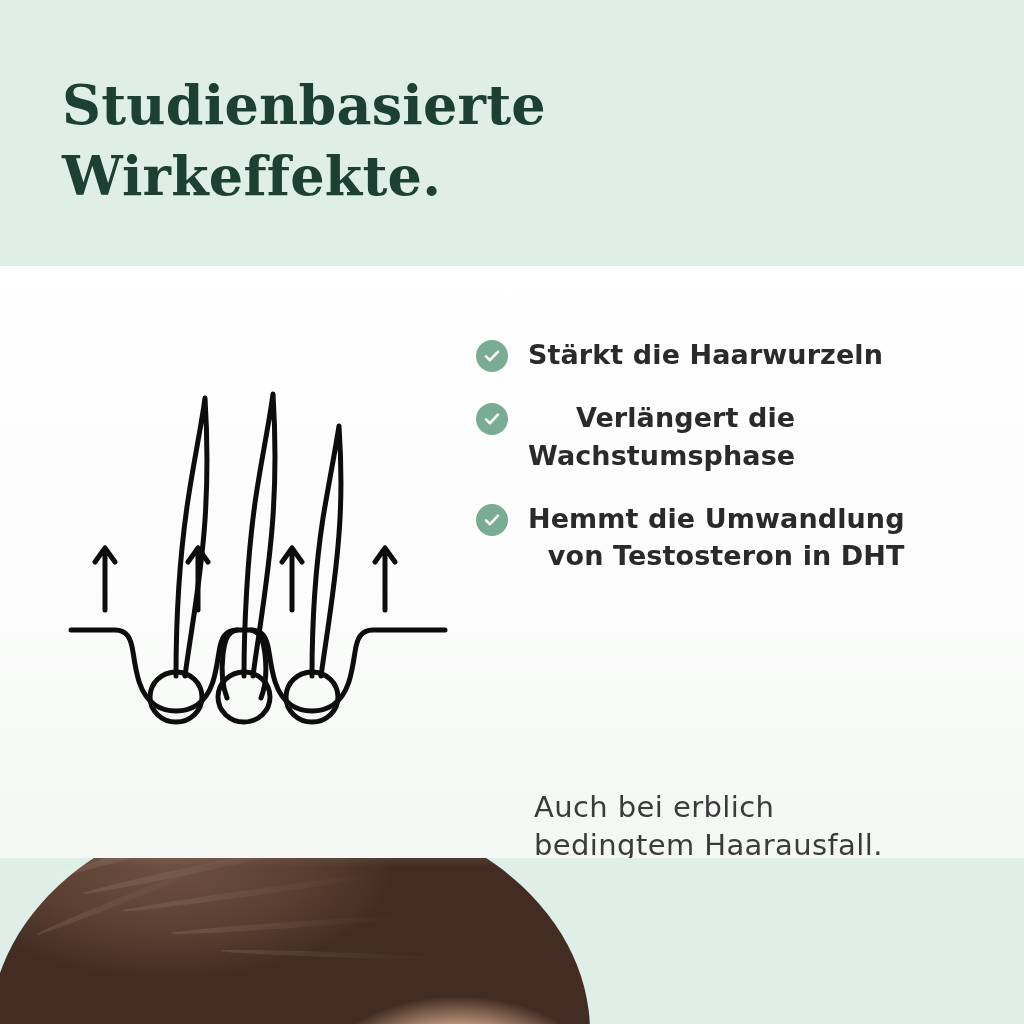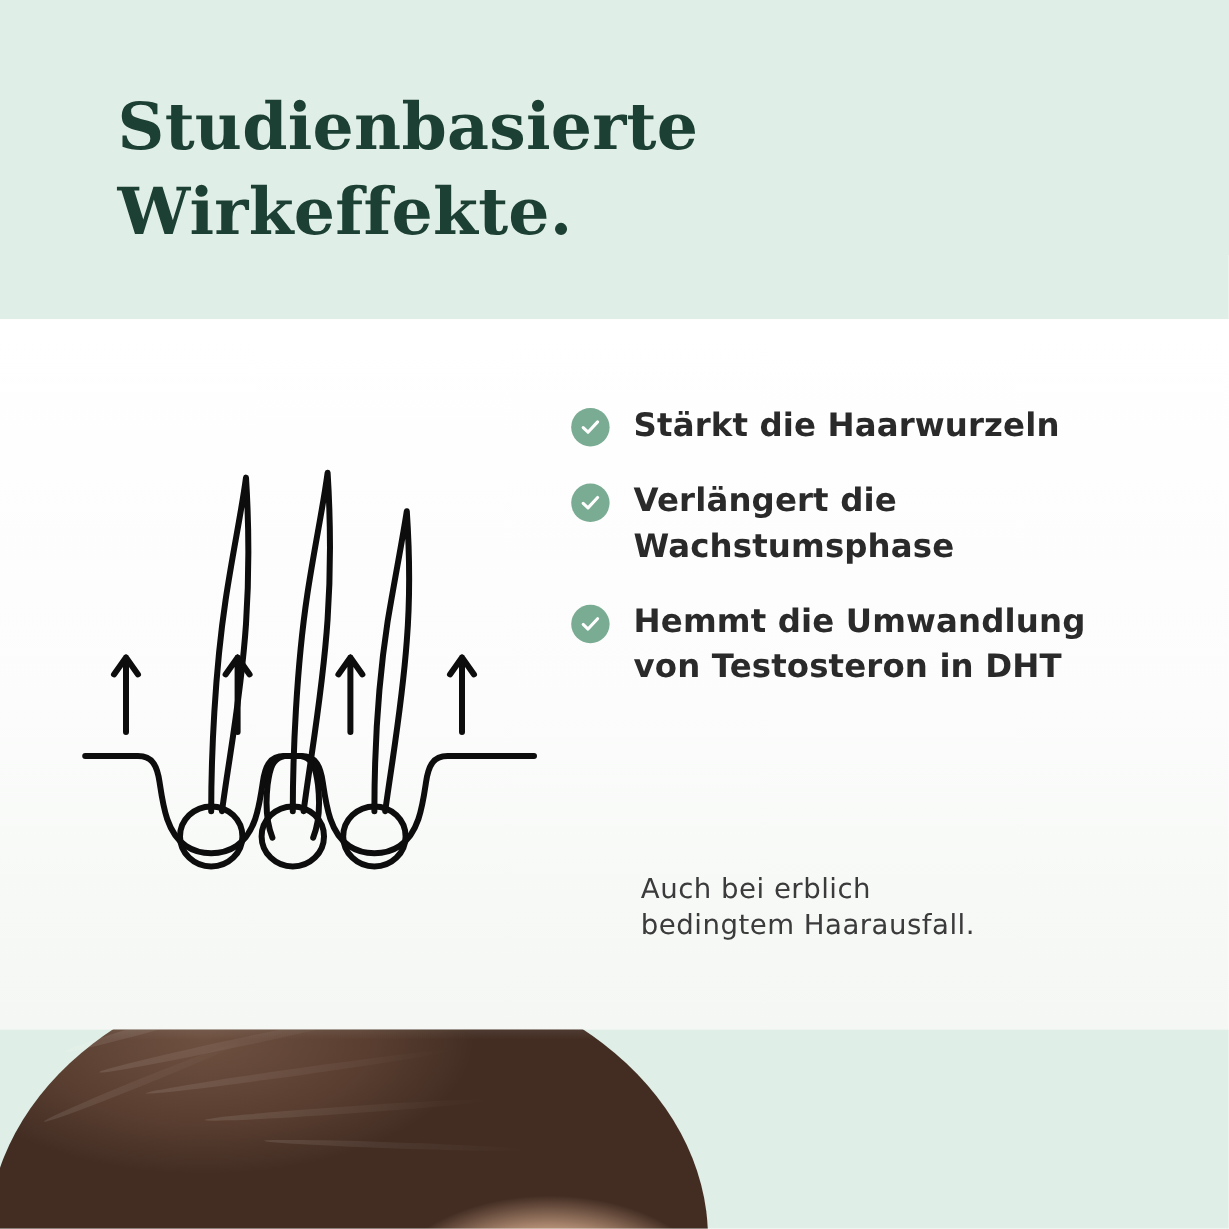--- a/index.html
+++ b/index.html
@@ -36,21 +36,20 @@
     left: 62px;
     top: 70px;
     width: 720px;
     font-family: "DejaVu Serif", serif;
     font-weight: 700;
     font-size: 54px;
     line-height: 1.32;
     color: #1d4034;
     letter-spacing: 0.2px;
     white-space: pre-line;
-    margin-left: 36px;
   }
 
   
   .mid-area {
     position: absolute;
     left: 0;
     top: 266px;
     width: 1024px;
     height: 592px;
     background: linear-gradient(180deg, #ffffff 0%, #fbfcfb 55%, #f4f7f4 100%);
@@ -67,20 +66,21 @@
   .illustration svg {
     display: block;
   }
 
   
   .benefits {
     position: absolute;
     left: 476px;
     top: 336px;
     width: 530px;
+    text-align: right;
   }
   .benefit-row {
     display: flex;
     align-items: flex-start;
     margin-bottom: 26px;
   }
   .check-badge {
     flex: 0 0 auto;
     width: 32px;
     height: 32px;
@@ -101,25 +101,25 @@
     font-size: 27px;
     line-height: 1.38;
     color: #2a2a2a;
     white-space: pre-line;
     letter-spacing: 0.1px;
   }
 
   .footnote {
     position: absolute;
     left: 534px;
-    top: 726px;
+    top: 788px;
     width: 470px;
     font-family: "DejaVu Sans", sans-serif;
     font-weight: 400;
-    font-size: 23px;
+    font-size: 29px;
     line-height: 1.32;
     color: #3b3b3b;
     white-space: pre-line;
     letter-spacing: 0.4px;
   }
 
   
   .bottom-band {
     position: absolute;
     left: 0;

